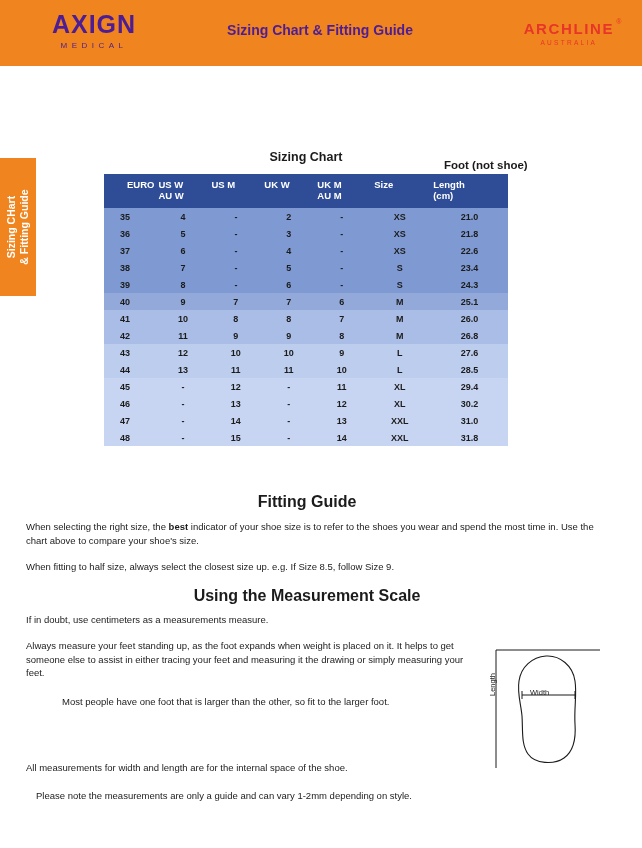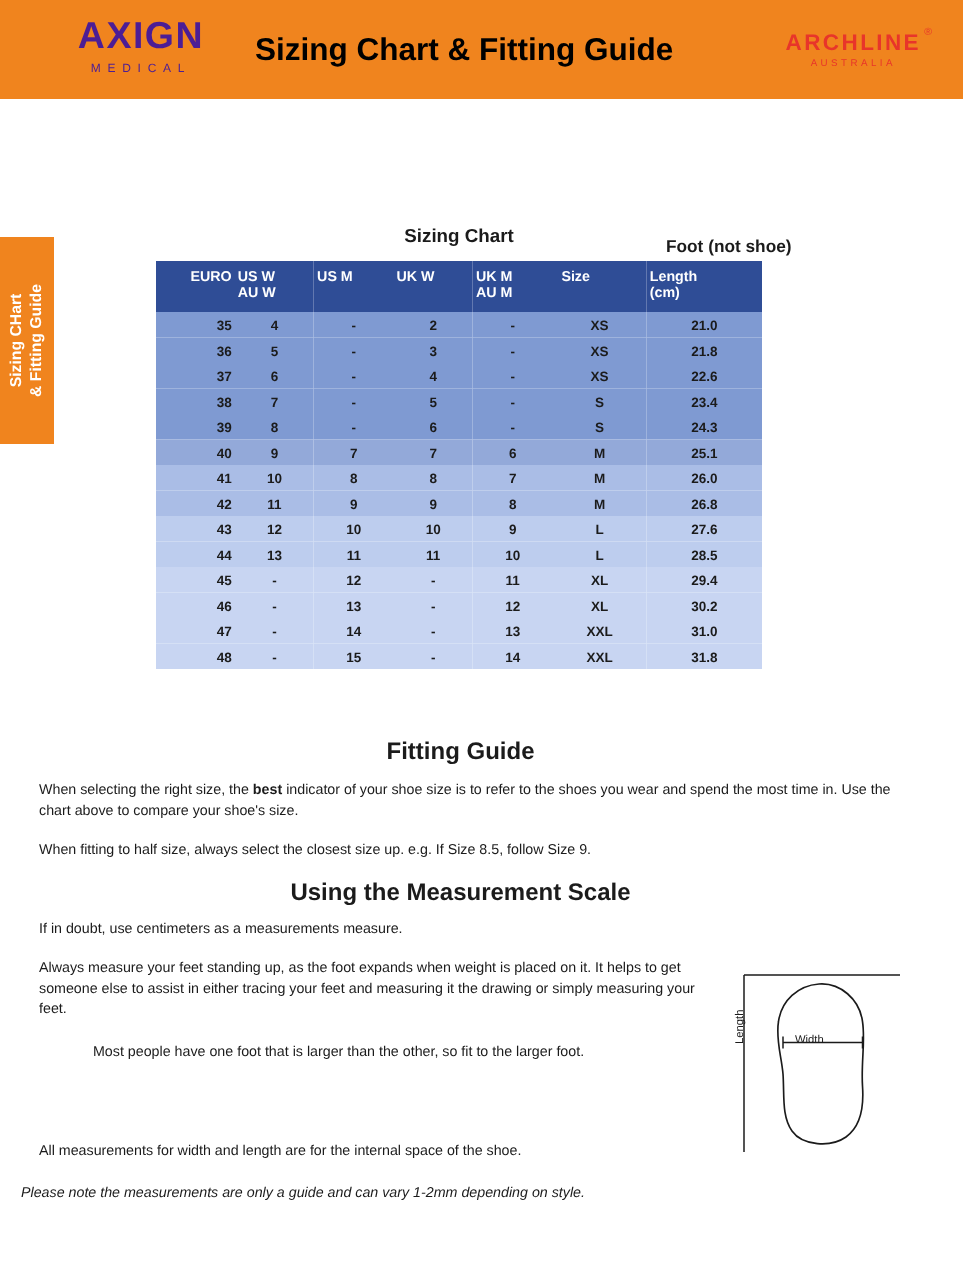--- a/index.html
+++ b/index.html
@@ -35,23 +35,23 @@
   }
   .brand-medical {
     font-size: 8px;
     letter-spacing: 4.5px;
     margin-top: 3px;
   }
   .header-title {
     position: absolute;
     left: 170px; top: 22px;
     width: 300px;
-    text-align: left;
-    color: #000000;
-    font-size: 21px;
+    text-align: center;
+    color: #4c1d95;
+    font-size: 14px;
     font-weight: bold;
   }
   .brand-right {
     position: absolute;
     right: 28px; top: 20px;
     text-align: center;
     color: #e8352a;
   }
   .brand-arch {
     font-size: 15px;
@@ -137,21 +137,21 @@
   table.sizing thead th.pad-l { padding-left: 23px; }
   table.sizing thead th .sub { font-weight: bold; display: block; }
   table.sizing tbody td {
     padding: 3px 2px;
     text-align: center;
     color: #1b1b1b;
     font-weight: bold;
     font-size: 9px;
     height: 17px;
   }
-  table.sizing tbody td.c0 { text-align: right; padding-left: 16px; }
+  table.sizing tbody td.c0 { text-align: left; padding-left: 16px; }
   table.sizing tbody tr.band-a td { background: #7f9ad2; }
   table.sizing tbody tr.band-b td { background: #93a9d9; }
   table.sizing tbody tr.band-c td { background: #aabde6; }
   table.sizing tbody tr.band-d td { background: #bdcdee; }
   table.sizing tbody tr.band-e td { background: #c8d5f2; }
   table.sizing col.c-euro { width: 46px; }
   table.sizing col.c-usw  { width: 54px; }
   table.sizing col.c-usm  { width: 54px; }
   table.sizing col.c-ukw  { width: 54px; }
   table.sizing col.c-ukm  { width: 54px; }
@@ -405,21 +405,21 @@
 </div>
 
 <div class="para" style="left:26px; top:560px; width:568px;">When fitting to half size, always select the closest size up. e.g. If Size 8.5, follow Size 9.</div>
 
 <div class="section-heading" style="top:587px;">Using the Measurement Scale</div>
 
 <div class="para" style="left:26px; top:613px; width:520px;">If in doubt, use centimeters as a measurements measure.</div>
 <div class="para" style="left:26px; top:639px; width:440px;">Always measure your feet standing up, as the foot expands when weight is placed on it. It helps to get someone else to assist in either tracing your feet and measuring it the drawing or simply measuring your feet.</div>
 <div class="para" style="left:26px; top:695px; width:440px;padding-left:36px;">Most people have one foot that is larger than the other, so fit to the larger foot.</div>
 <div class="para" style="left:26px; top:761px; width:440px;">All measurements for width and length are for the internal space of the shoe.</div>
-<div class="para" style="left:14px; top:789px; width:440px;font-style:italic;">Please note the measurements are only a guide and can vary 1-2mm depending on style.</div>
+<div class="para" style="left:36px; top:789px; width:440px;">Please note the measurements are only a guide and can vary 1-2mm depending on style.</div>
 
 <div class="foot-diagram">
   <svg width="120" height="122" viewBox="0 0 120 122">
 
     <line x1="8" y1="2" x2="8" y2="120" stroke="#1b1b1b" stroke-width="1"></line>
 
     <line x1="8" y1="2" x2="112" y2="2" stroke="#1b1b1b" stroke-width="1"></line>
 
     <path d="M58 8 C 44 9, 33 19, 31 33 C 29 45, 33 56, 34 68 C 35 82, 33 96, 40 106
              C 47 116, 66 117, 76 110 C 86 103, 88 90, 87 76 C 86 60, 89 46, 87 33

